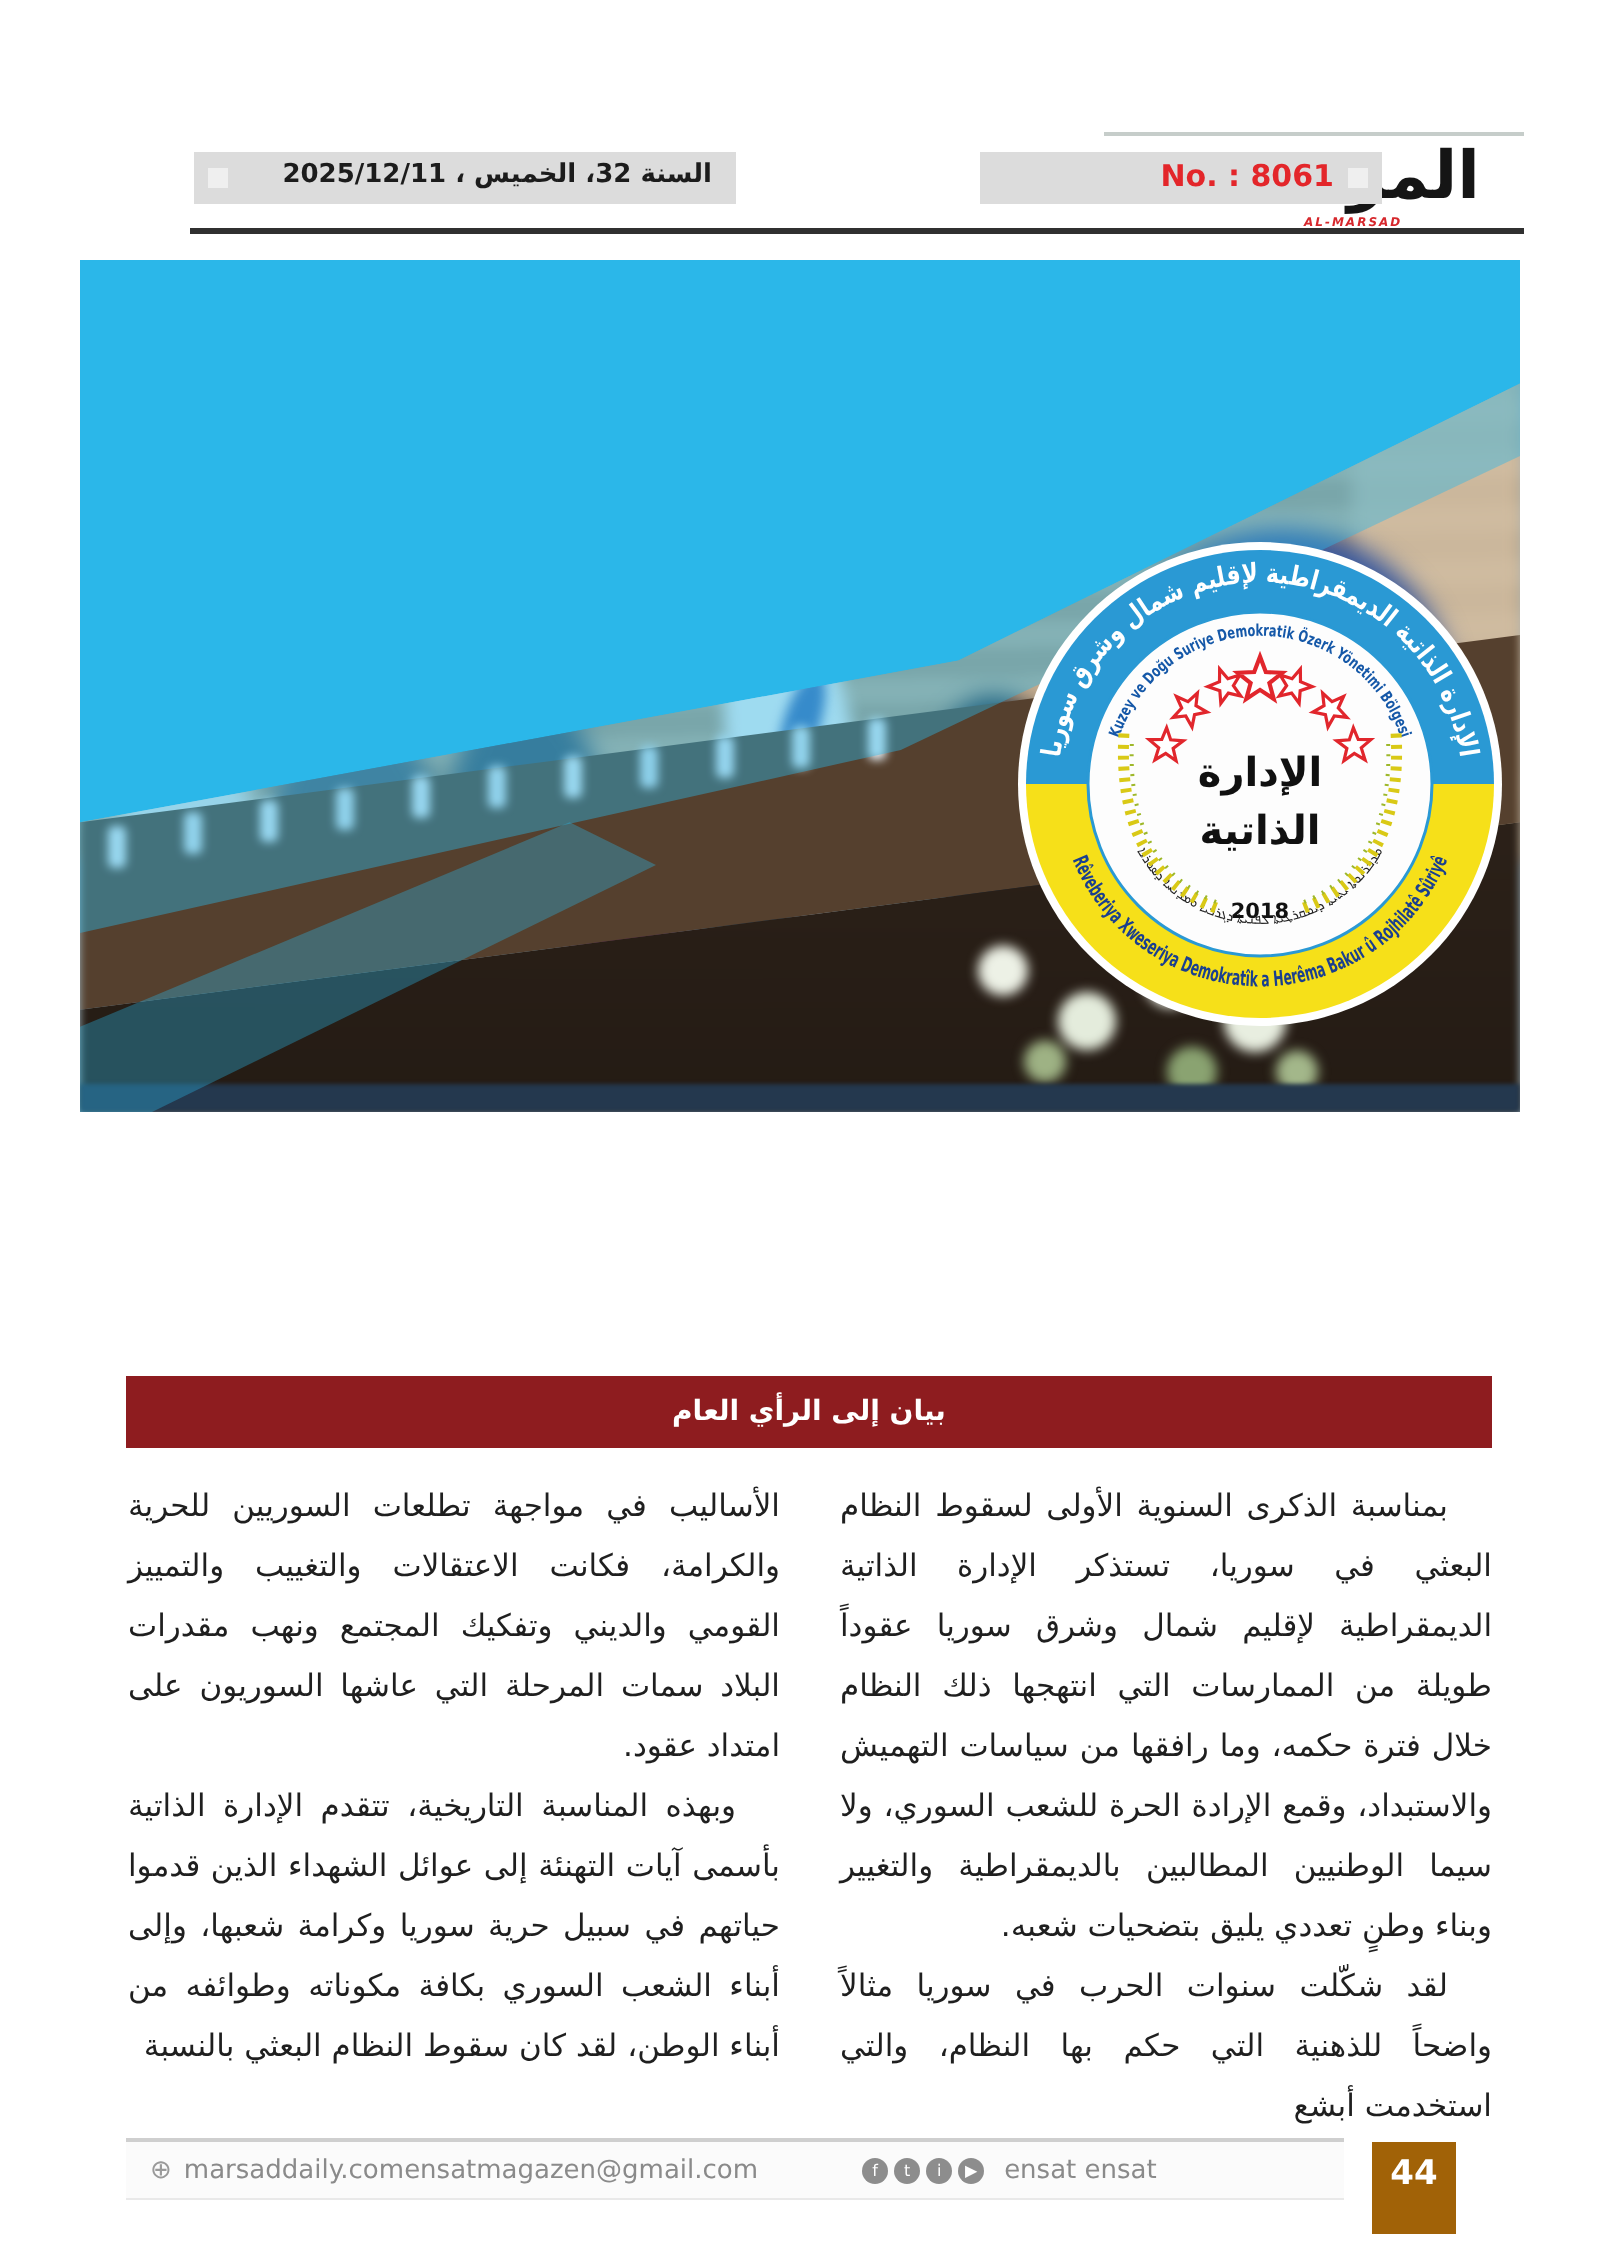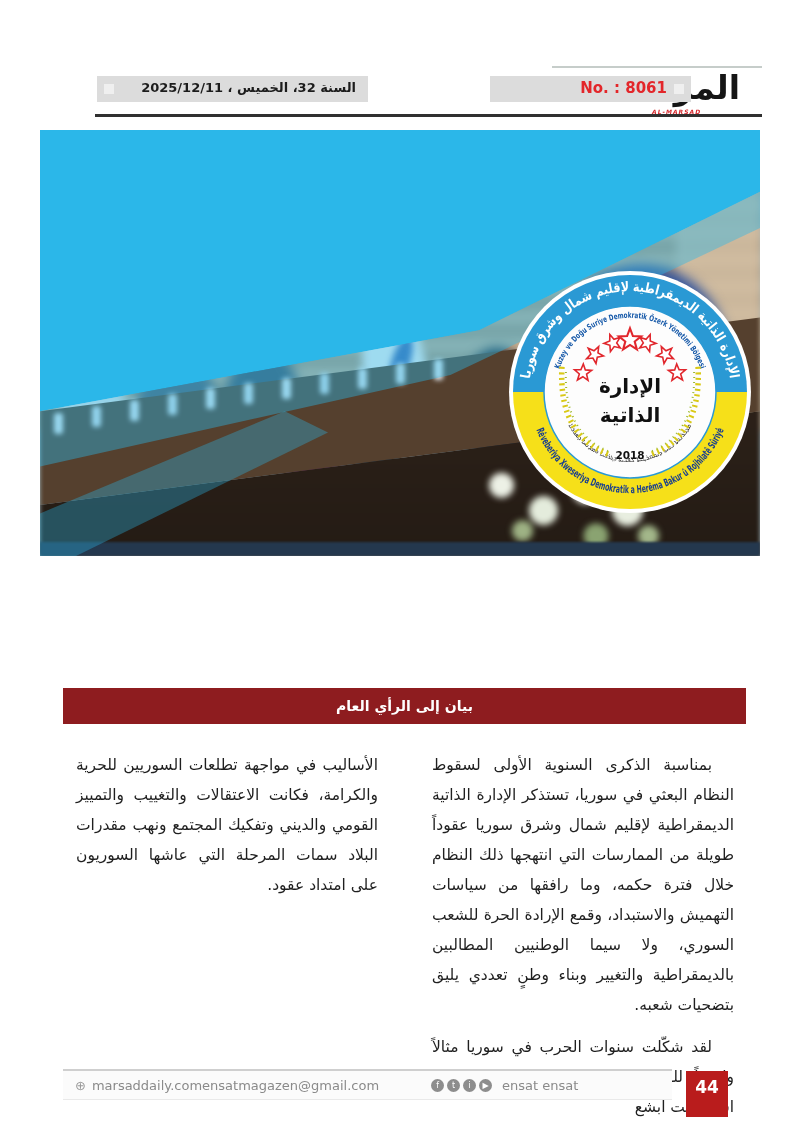--- a/index.html
+++ b/index.html
@@ -80,34 +80,34 @@
   .headline .red{color:#e4272b;}
 
   
   .banner{position:absolute;left:63px;top:688px;width:683px;height:36px;background:#8e1c1f;}
   .banner-text{width:100%;text-align:center;color:#ffffff;font-weight:bold;font-size:14px;
     line-height:36px;direction:rtl;}
 
   
   .article{position:absolute;left:63px;top:738px;width:683px;direction:rtl;display:flex;gap:30px;}
   .col{width:326px;font-size:15.5px;line-height:30px;text-align:justify;color:#1f1f1f;}
-  .col p{margin:12px;text-indent:22px;}
+  .col p{margin:0;text-indent:22px;}
   .col p.no-indent{text-indent:0;}
 
   
   .footer{position:absolute;left:63px;top:1069px;width:609px;height:28px;background:#fbfbfb;
     border-top:2px solid #cfcfcf;border-bottom:1px solid #e9e9e9;display:flex;align-items:center;
     color:#8a8a8a;font-size:13px;}
   .f-globe{font-size:13px;margin:0 6px 0 12px;color:#9a9a9a;}
   .f-site{}
   .f-mail{margin-right:52px;}
   .socials{display:flex;gap:3px;margin-right:10px;}
   .soc{width:13px;height:13px;border-radius:50%;background:#8d8d8d;color:#fff;font-size:8px;
     line-height:13px;text-align:center;}
-  .pagebox{position:absolute;left:686px;top:1071px;width:42px;height:46px;background:#b91c1c;}
+  .pagebox{position:absolute;left:686px;top:1071px;width:42px;height:46px;background:#a16207;}
   .pagebox span{display:block;text-align:center;color:#fff;font-weight:bold;font-size:17px;margin-top:6px;}
 </style>
 </head>
 <body>
 
 <div class="page">
 
   <div class="hdr-line-logo"></div>
   <div class="logo">
     <div class="logo-ar">المرصد</div>
@@ -201,20 +201,21 @@
     <div class="banner-text">بيان إلى الرأي العام</div>
   </div>
 
   <div class="article">
     <div class="col">
       <p>بمناسبة الذكرى السنوية الأولى لسقوط النظام البعثي في سوريا، تستذكر الإدارة الذاتية الديمقراطية لإقليم شمال وشرق سوريا عقوداً طويلة من الممارسات التي انتهجها ذلك النظام خلال فترة حكمه، وما رافقها من سياسات التهميش والاستبداد، وقمع الإرادة الحرة للشعب السوري، ولا سيما الوطنيين المطالبين بالديمقراطية والتغيير وبناء وطنٍ تعددي يليق بتضحيات شعبه.</p>
       <p>لقد شكّلت سنوات الحرب في سوريا مثالاً واضحاً للذهنية التي حكم بها النظام، والتي استخدمت أبشع</p>
     </div>
     <div class="col">
       <p class="no-indent">الأساليب في مواجهة تطلعات السوريين للحرية والكرامة، فكانت الاعتقالات والتغييب والتمييز القومي والديني وتفكيك المجتمع ونهب مقدرات البلاد سمات المرحلة التي عاشها السوريون على امتداد عقود.</p>
+      <p>وبهذه المناسبة التاريخية، تتقدم الإدارة الذاتية بأسمى آيات التهنئة إلى عوائل الشهداء الذين قدموا حياتهم في سبيل حرية سوريا وكرامة شعبها، وإلى أبناء الشعب السوري بكافة مكوناته وطوائفه من أبناء الوطن، لقد كان سقوط النظام البعثي بالنسبة</p>
     </div>
   </div>
 
   <div class="footer">
     <span class="f-globe">⊕</span>
     <span class="f-site">marsaddaily.com</span>
     <span class="f-mail">ensatmagazen@gmail.com</span>
     <span class="socials">
       <span class="soc">f</span>
       <span class="soc">t</span>

